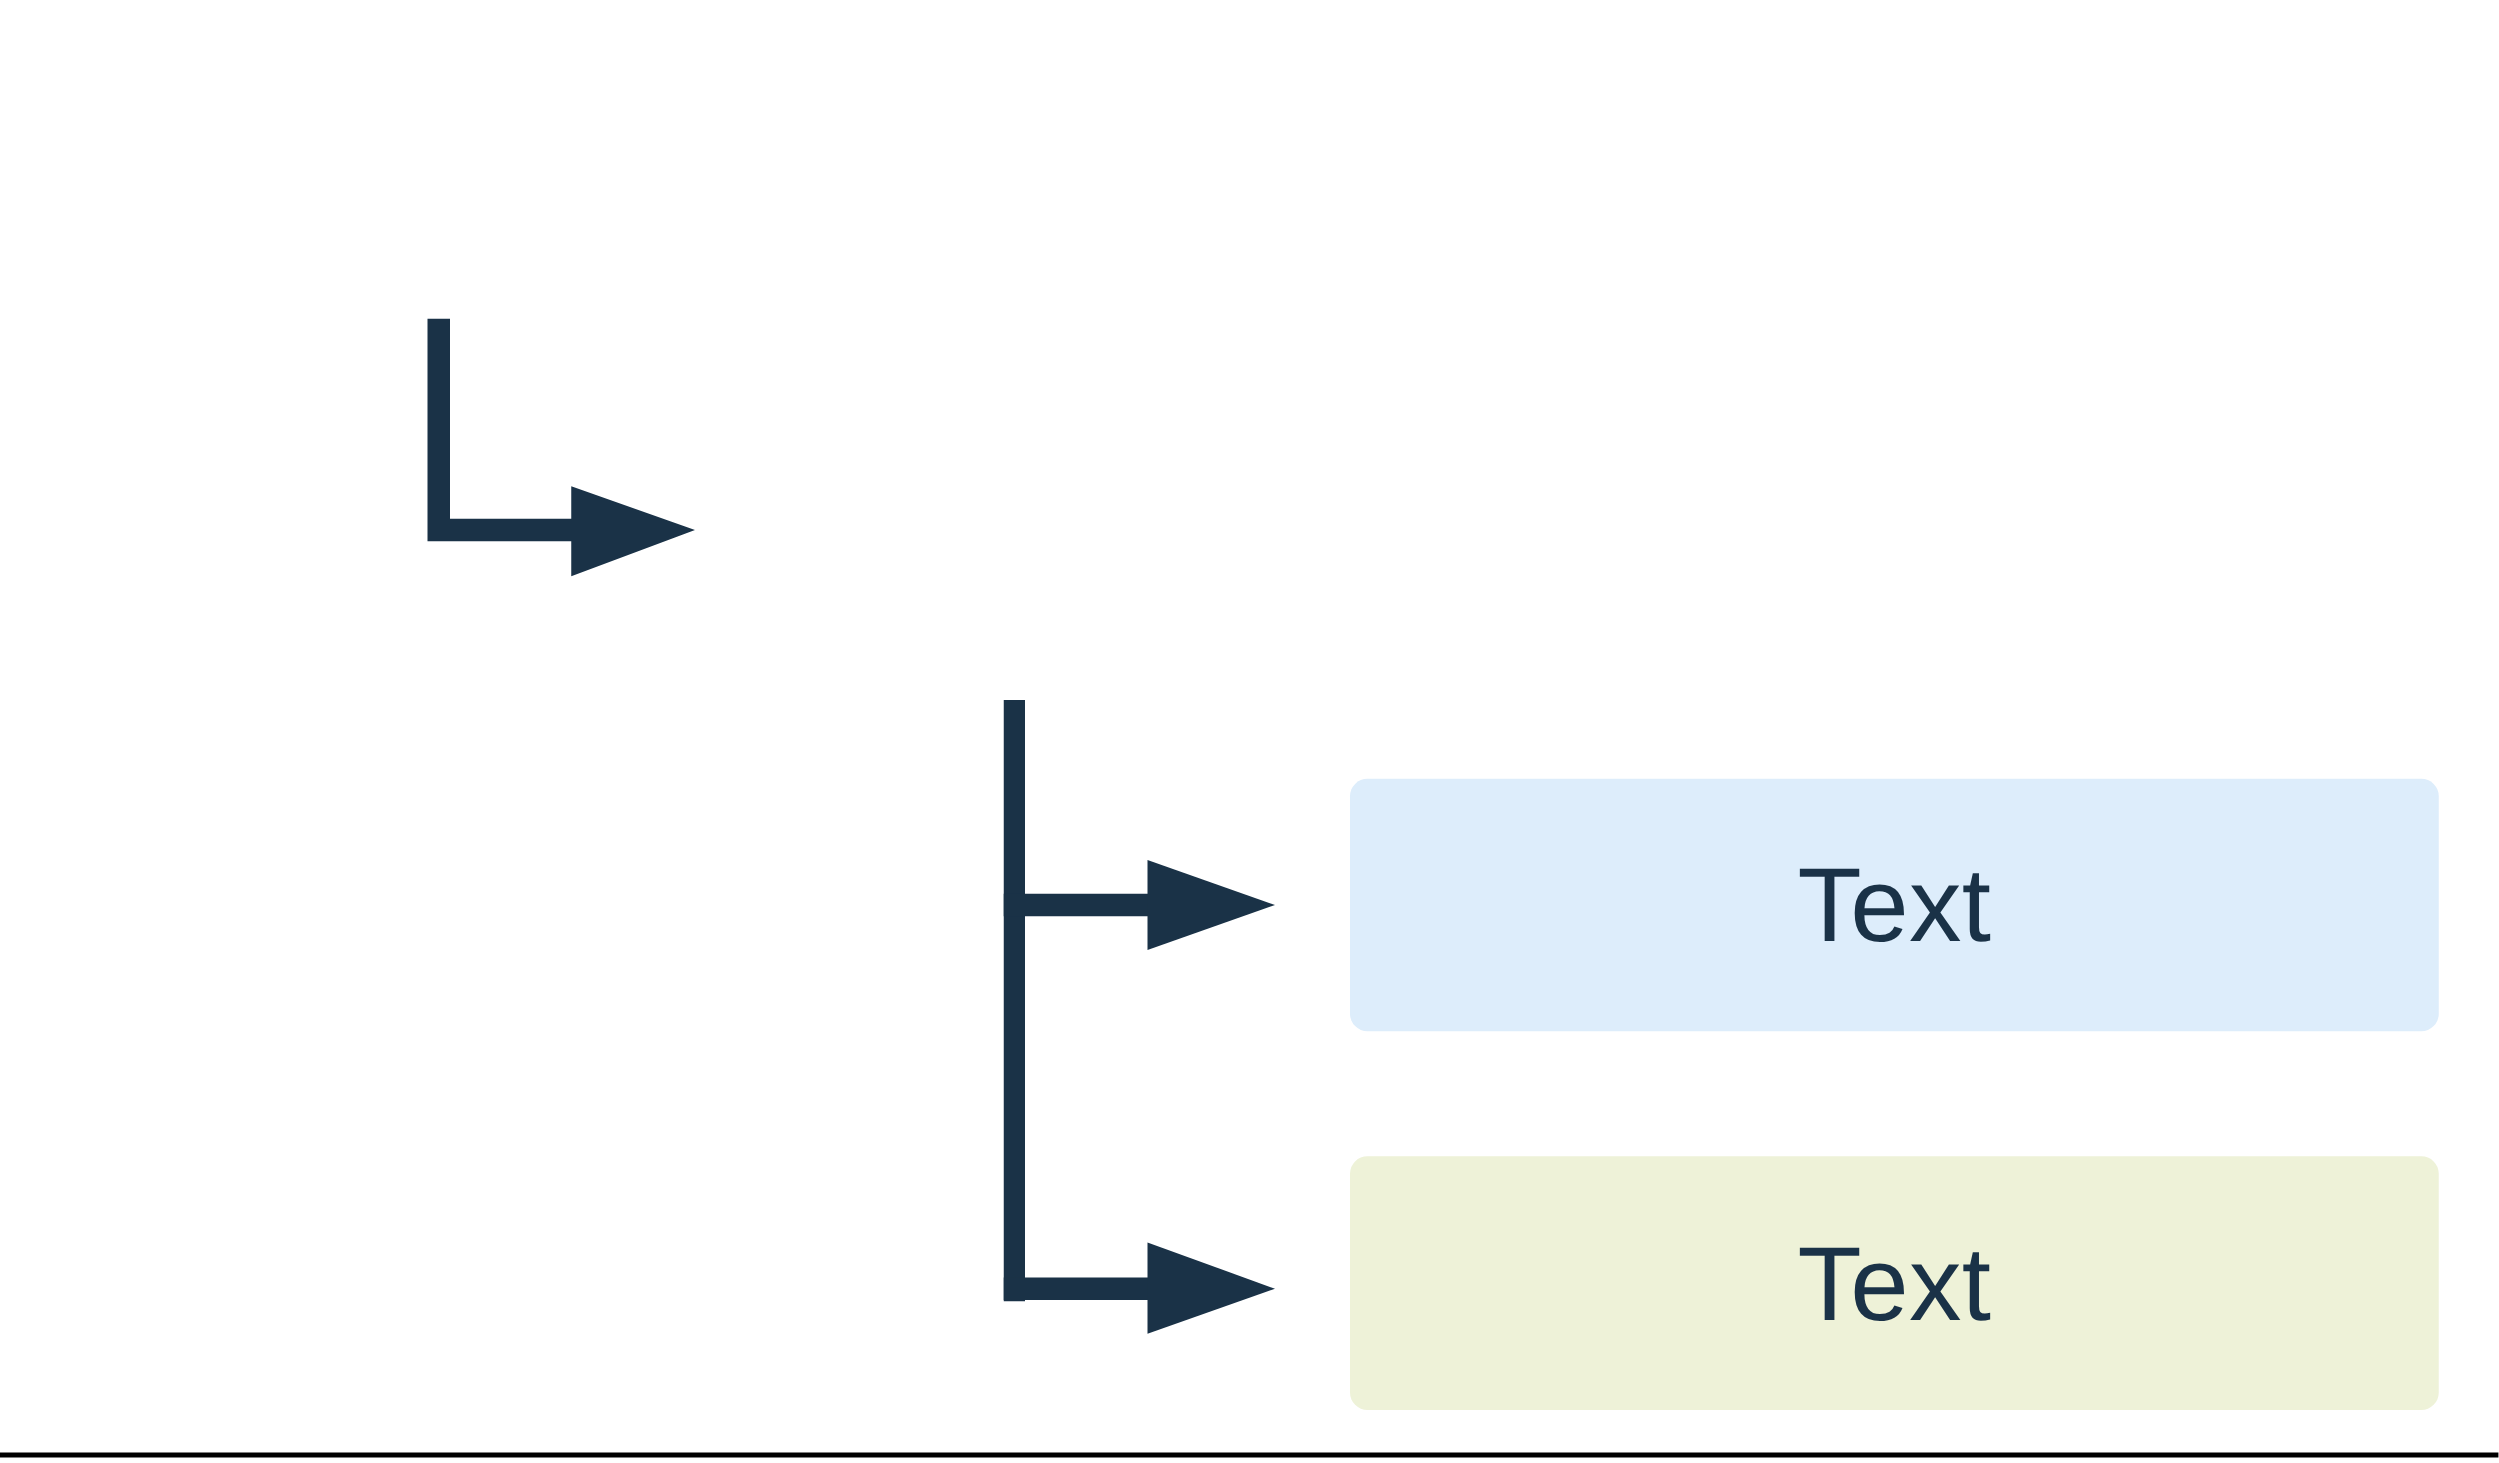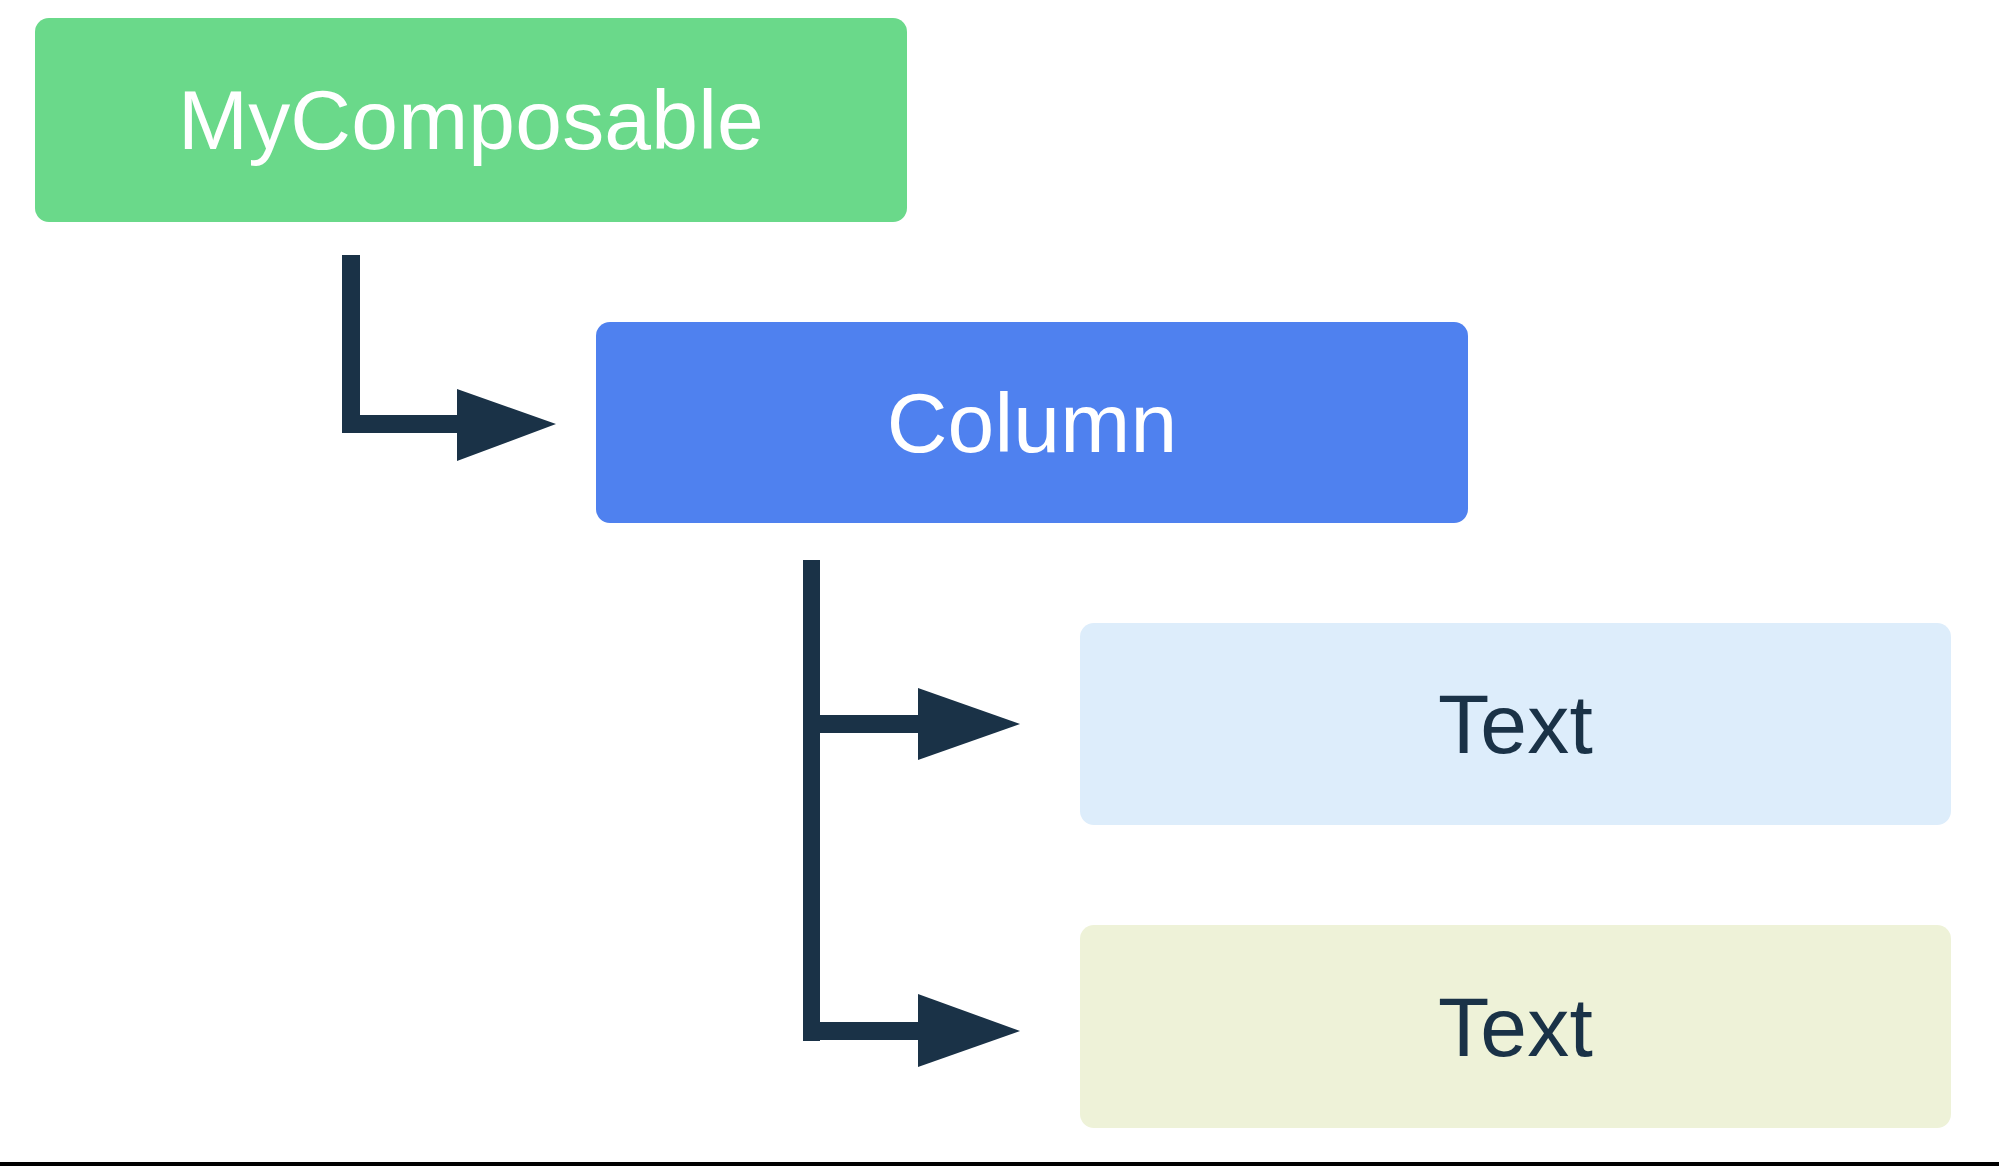--- a/index.html
+++ b/index.html
@@ -134,27 +134,21 @@
       <rect x="803" y="715" width="120" height="18" fill="#1a3247"></rect>
       <path d="M 918 688 L 1020 724 L 918 760 Z" fill="#1a3247"></path>
     </g>
 
     <g>
       <rect x="803" y="1022" width="120" height="18" fill="#1a3247"></rect>
       <path d="M 918 994 L 1020 1031 L 918 1067 Z" fill="#1a3247"></path>
     </g>
   </svg>
 
-  <div class="node-box" id="node-mycomposable">
-    <span class="node-label">MyComposable</span>
-  </div>
 
-  <div class="node-box" id="node-column">
-    <span class="node-label">Column</span>
-  </div>
 
   <div class="node-box" id="node-text-1">
     <span class="node-label">Text</span>
   </div>
 
   <div class="node-box" id="node-text-2">
     <span class="node-label">Text</span>
   </div>
 
   <div id="bottom-divider"></div>

